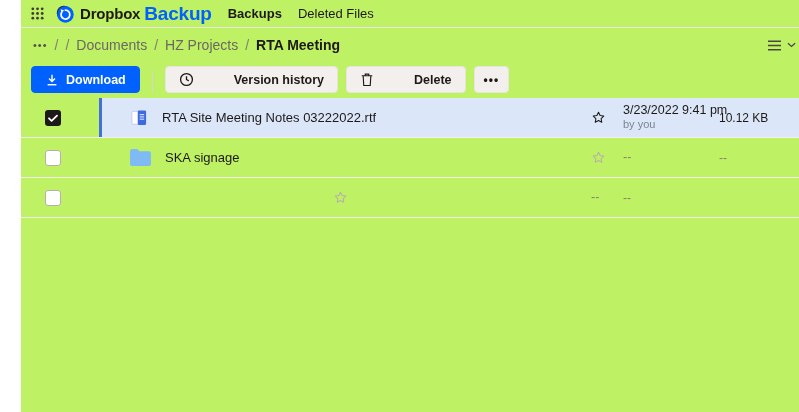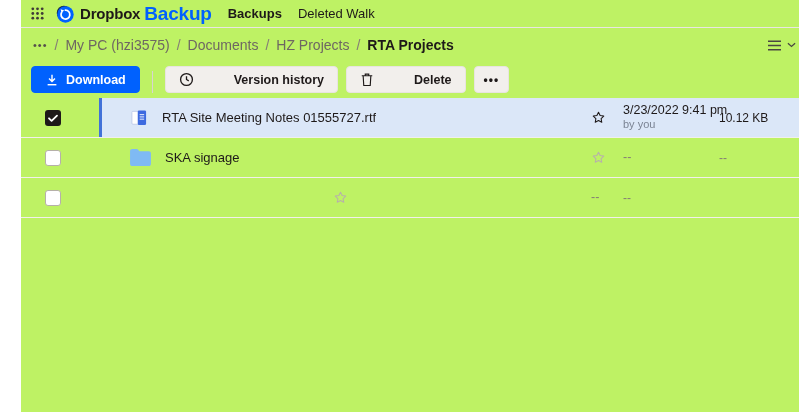--- a/index.html
+++ b/index.html
@@ -104,35 +104,34 @@
           <circle cx="12.6" cy="12.6" r="11" fill="#0061fe"></circle>
           <path d="M12.6 6.9 a5.9 5.9 0 1 1 -5.1 2.9" fill="none" stroke="#fff" stroke-width="2.4" stroke-linecap="round"></path>
           <path d="M6.2 5.6 l1.2 4.6 3.6 -2.9 z" fill="#fff"></path>
         </svg>
       </span>
       <span class="brand-name">Dropbox</span>
       <span class="brand-product">Backup</span>
     </a>
     <nav class="topnav">
       <a class="nav-item active">Backups</a>
-      <a class="nav-item">Deleted Walk</a>
+      <a class="nav-item">Deleted Files</a>
     </nav>
   </header>
 
   <div class="crumbbar">
     <div class="breadcrumb">
       <span class="bc-overflow">•••</span>
       <span class="bc-sep">/</span>
-      <a class="bc-item">My PC (hzi3575)</a>
       <span class="bc-sep">/</span>
       <a class="bc-item">Documents</a>
       <span class="bc-sep">/</span>
       <a class="bc-item">HZ Projects</a>
       <span class="bc-sep">/</span>
-      <span class="bc-current">RTA Projects</span>
+      <span class="bc-current">RTA Meeting</span>
     </div>
     <div class="viewctl">
       <span style="display:flex;">
         <svg width="15" height="13" viewBox="0 0 16 14">
             <path d="M1 2.5h14M1 7h14M1 11.5h14" stroke="#4a4642" stroke-width="1.7"></path>
           </svg>
       </span>
       <span style="display:flex;">
         <svg width="9" height="6" viewBox="0 0 10 6">
             <path d="M1 1l4 3.6L9 1" stroke="#4a4642" stroke-width="1.4" fill="none"></path>
@@ -184,21 +183,21 @@
       </span>
       <div class="rowbody">
         <span class="cell-name">
           <span class="ficon">
             <svg width="20" height="20" viewBox="0 0 24 24">
               <rect x="3.5" y="4" width="9" height="15.5" rx="1.2" fill="#fff" stroke="#b9c6e8" stroke-width="1"></rect>
               <rect x="10.5" y="3" width="10" height="17.5" rx="1.6" fill="#3d6ae0"></rect>
               <path d="M12.8 8h5.4M12.8 10.7h5.4M12.8 13.4h5.4" stroke="#fff" stroke-width="1.1"></path>
             </svg>
           </span>
-          <span class="fname">RTA Site Meeting Notes 01555727.rtf</span>
+          <span class="fname">RTA Site Meeting Notes 03222022.rtf</span>
         </span>
         <span class="cell-star">
           <span class="star dark">
             <svg width="17" height="17" viewBox="0 0 24 24">
                 <path d="M12 4.6l2.3 4.7 5.1.7-3.7 3.6.9 5.1L12 16.3l-4.6 2.4.9-5.1L4.6 10l5.1-.7z" fill="none" stroke="currentColor" stroke-width="1.5" stroke-linejoin="round"></path>
               </svg>
           </span>
         </span>
         <span class="cell-mod">
           <div class="mod-date">3/23/2022 9:41 pm</div>

